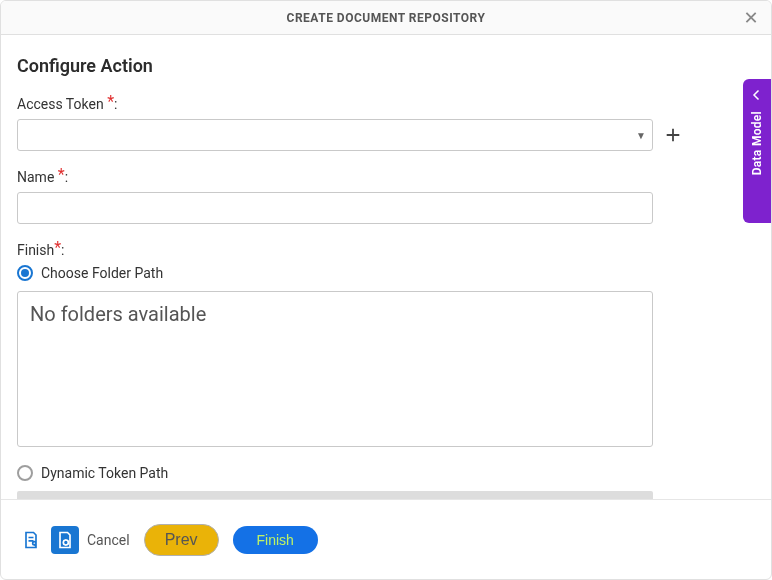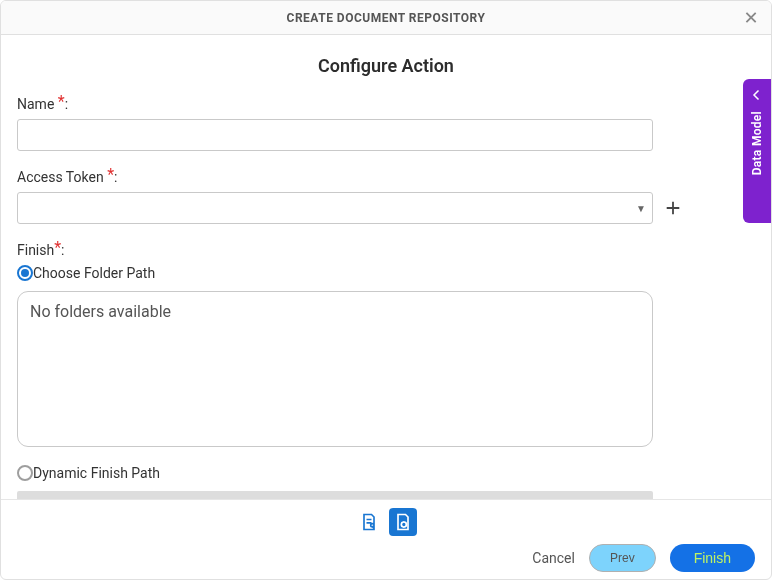--- a/index.html
+++ b/index.html
@@ -56,21 +56,20 @@
     .modal-body {
       flex: 1;
       overflow-y: auto;
       padding: 20px 16px 10px 16px;
     }
     .section-heading {
       font-size: 18px;
       font-weight: 600;
       color: #2c2c2c;
       margin-bottom: 18px;
-      text-align: center;
     }
     .field-group {
       margin-bottom: 16px;
     }
     .field-label {
       font-size: 14px;
       color: #333;
       margin-bottom: 6px;
       display: block;
     }
@@ -115,20 +114,21 @@
       height: 20px;
       display: flex;
       align-items: center;
       justify-content: center;
       cursor: pointer;
       color: #444;
     }
     .radio-line {
       display: flex;
       align-items: center;
+      gap: 8px;
       margin-bottom: 10px;
       cursor: pointer;
     }
     .radio-outer {
       width: 16px;
       height: 16px;
       border: 2px solid #1976d2;
       border-radius: 50%;
       display: flex;
       align-items: center;
@@ -144,38 +144,37 @@
       border-radius: 50%;
     }
     .radio-label {
       color: #333;
       font-size: 14px;
     }
     .folder-box {
       width: 636px;
       height: 156px;
       border: 1px solid #c9c9c9;
-      border-radius: 11px;
+      border-radius: 3px;
       padding: 10px 12px;
       color: #555;
-      font-size: 16px;
+      font-size: 20px;
       margin-bottom: 18px;
     }
     .grey-bar {
       width: 636px;
       height: 20px;
       background: #ddd;
       border-radius: 2px;
     }
     .modal-footer {
       border-top: 1px solid #e6e6e6;
       padding: 8px 16px;
       height: 80px;
       display: flex;
-      flex-direction: column;
       gap: 8px;
     }
     .footer-icons {
       display: flex;
       justify-content: center;
       gap: 6px;
       align-items: center;
     }
     .footer-icon {
       width: 28px;
@@ -203,23 +202,23 @@
     .btn-text {
       color: #555;
       cursor: pointer;
       font-size: 14px;
     }
     .btn-outline {
       padding: 6px 20px;
       border: 1px solid #b0b0b0;
       border-radius: 16px;
       color: #555;
-      background: #7dd3fc;
-      cursor: pointer;
-      font-size: 12px;
+      background: #eab308;
+      cursor: pointer;
+      font-size: 16px;
     }
     .btn-primary {
       padding: 6px 24px;
       border: none;
       border-radius: 16px;
       background: #1471e6;
       color: #bef264;
       cursor: pointer;
       font-size: 14px;
       font-weight: 500;
@@ -256,65 +255,65 @@
 <div class="modal">
   <div class="modal-header">
     <span class="modal-title">CREATE DOCUMENT REPOSITORY</span>
     <div class="close-btn">
       <span>✕</span>
     </div>
   </div>
 
   <div class="modal-body">
     <h2 class="section-heading">Configure Action</h2>
-
-    <div class="field-group">
-      <label class="field-label">
-        <span>Name</span>
-        <span class="req-star">*</span><span>:</span>
-      </label>
-      <input type="text" class="text-input" value="" style="">
-    </div>
 
     <div class="field-group">
       <label class="field-label">
         <span>Access Token</span>
         <span class="req-star">*</span><span>:</span>
       </label>
       <div class="select-row">
         <div class="select-wrap">
           <span class="select-caret">▼</span>
         </div>
         <div class="plus-btn">
           <svg viewBox="0 0 20 20" width="18" height="18">
               <path d="M9 3h2v6h6v2h-6v6h-2v-6H3V9h6z" fill="currentColor"></path>
             </svg>
         </div>
       </div>
     </div>
 
     <div class="field-group">
       <label class="field-label">
+        <span>Name</span>
+        <span class="req-star">*</span><span>:</span>
+      </label>
+      <input type="text" class="text-input" value="" style="">
+    </div>
+
+    <div class="field-group">
+      <label class="field-label">
         <span>Finish</span><span class="req-star">*</span><span>:</span>
       </label>
 
       <div class="radio-line">
         <span class="radio-outer">
             <span class="radio-inner"></span>
           </span>
         <span class="radio-label">Choose Folder Path</span>
       </div>
 
       <div class="folder-box">
         <span>No folders available</span>
       </div>
 
       <div class="radio-line">
         <span class="radio-outer unchecked"></span>
-        <span class="radio-label">Dynamic Finish Path</span>
+        <span class="radio-label">Dynamic Token Path</span>
       </div>
 
       <div class="grey-bar"></div>
     </div>
   </div>
 
   <div class="modal-footer">
     <div class="footer-icons">
       <div class="footer-icon inactive">
         <svg viewBox="0 0 24 24" width="20" height="20">

